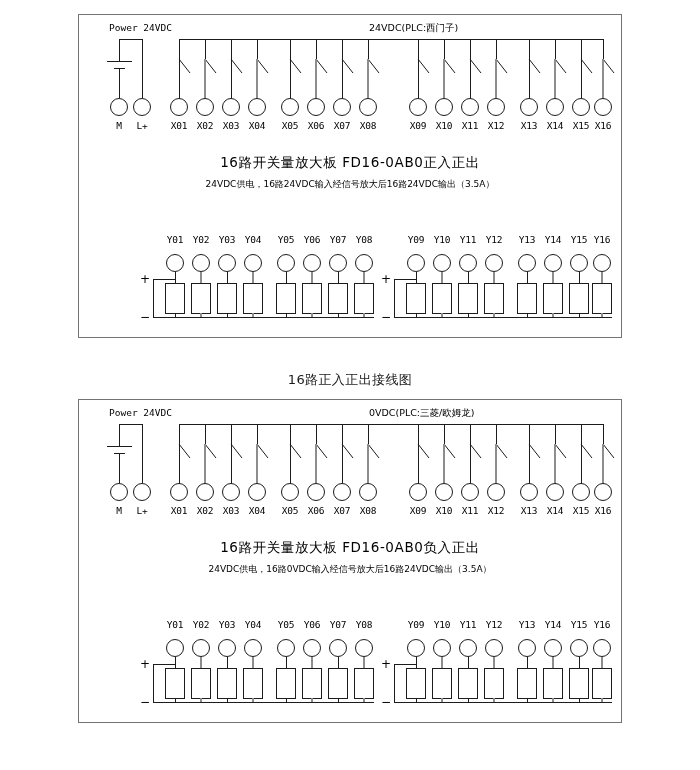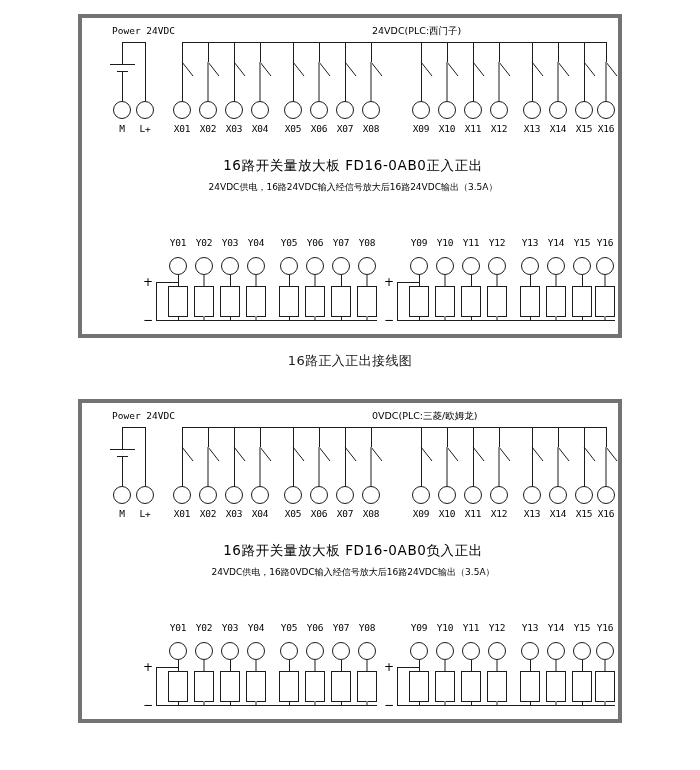--- a/index.html
+++ b/index.html
@@ -24,21 +24,21 @@
     left: 0;
     width: 700px;
   }
   #diagram-block-1 { top: 0; height: 385px; }
   #diagram-block-2 { top: 385px; height: 385px; }
 
   .schematic-frame {
     position: absolute;
     left: 78px;
     width: 544px;
-    border: 4px solid #737373;
+    border: 1px solid #737373;
     background: #ffffff;
     box-sizing: border-box;
   }
   #schematic-frame-1 { top: 14px; height: 324px; }
   #schematic-frame-2 { top: 14px; height: 324px; }
 
   .schematic-svg {
     display: block;
     width: 542px;
     height: 322px;
@@ -46,20 +46,21 @@
 
   .caption {
     position: absolute;
     left: 0;
     width: 700px;
     text-align: center;
     font-size: 13px;
     font-family: "DejaVu Sans", sans-serif;
     color: #1a1a1a;
     letter-spacing: 0.4px;
+    margin-top: 19px;
   }
   #caption-1 { top: 352px; }
 
   svg text { fill: #000000; }
   .t-label {
     font-family: "DejaVu Sans Mono", monospace;
     font-size: 9.5px;
     letter-spacing: -0.2px;
   }
   .t-head {

